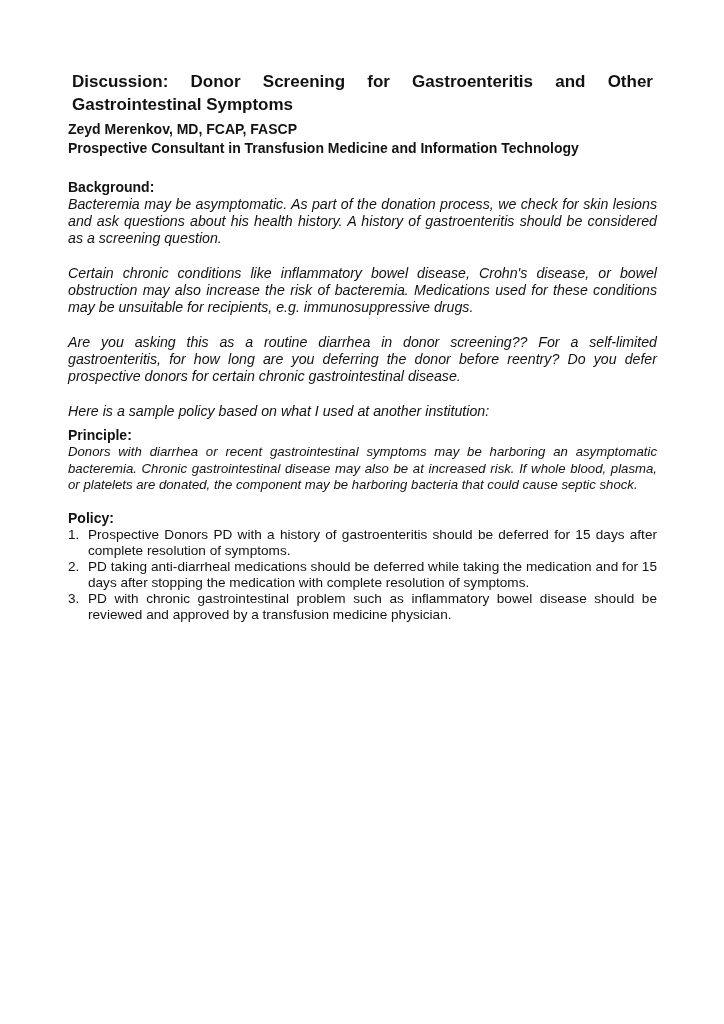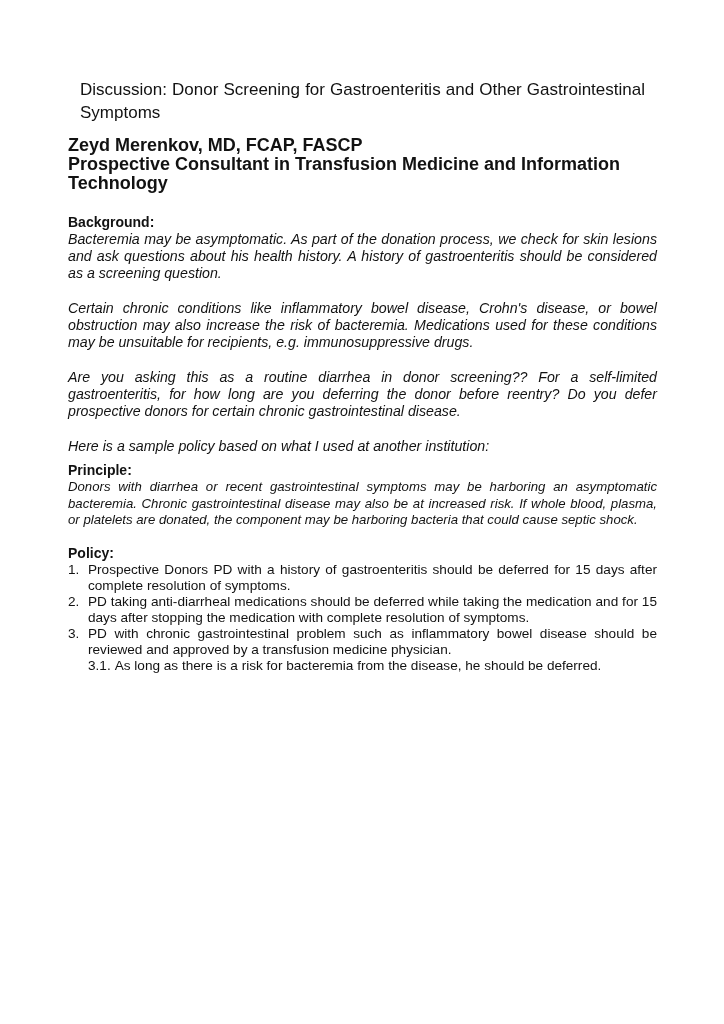--- a/index.html
+++ b/index.html
@@ -12,29 +12,29 @@
     -webkit-font-smoothing: antialiased;
   }
   .page {
     position: relative;
     width: 724px; height: 1024px;
     padding: 66px 67px 0 68px;
     background: #ffffff;
     overflow: hidden;
   }
   .title {
-    margin: 12px;
+    margin: 4px;
     font-size: 17px;
     line-height: 23px;
-    font-weight: normal;
+    font-weight: bold;
     text-align: justify;
   }
   .byline {
     margin: 0;
-    font-size: 18px;
+    font-size: 14px;
     line-height: 19px;
     font-weight: bold;
   }
   .section { margin: 0; }
   .section.background { margin-top: 21px; }
   .section.sample-policy { margin-top: 7px; }
   .section.reference { margin-top: 44px; }
   .heading {
     margin: 0;
     font-size: 14px;
@@ -109,22 +109,19 @@
         <span class="itxt">Prospective Donors PD with a history of gastroenteritis should be deferred for 15 days after complete resolution of symptoms.</span>
       </div>
       <div class="policy-item">
         <span class="num">2.</span>
         <span class="itxt">PD taking anti-diarrheal medications should be deferred while taking the medication and for 15 days after stopping the medication with complete resolution of symptoms.</span>
       </div>
       <div class="policy-item">
         <span class="num">3.</span>
         <span class="itxt">PD with chronic gastrointestinal problem such as inflammatory bowel disease should be reviewed and approved by a transfusion medicine physician.</span>
       </div>
-      <div class="policy-subitem">
-        <span class="num-inline">3.1.</span><span class="itxt">As long as there is a risk for bacteremia from the disease, he should be deferred.</span>
-      </div>
     </div>
   </section>
 
   <section class="section reference">
   </section>
 
 </main>
 
 </body></html>

